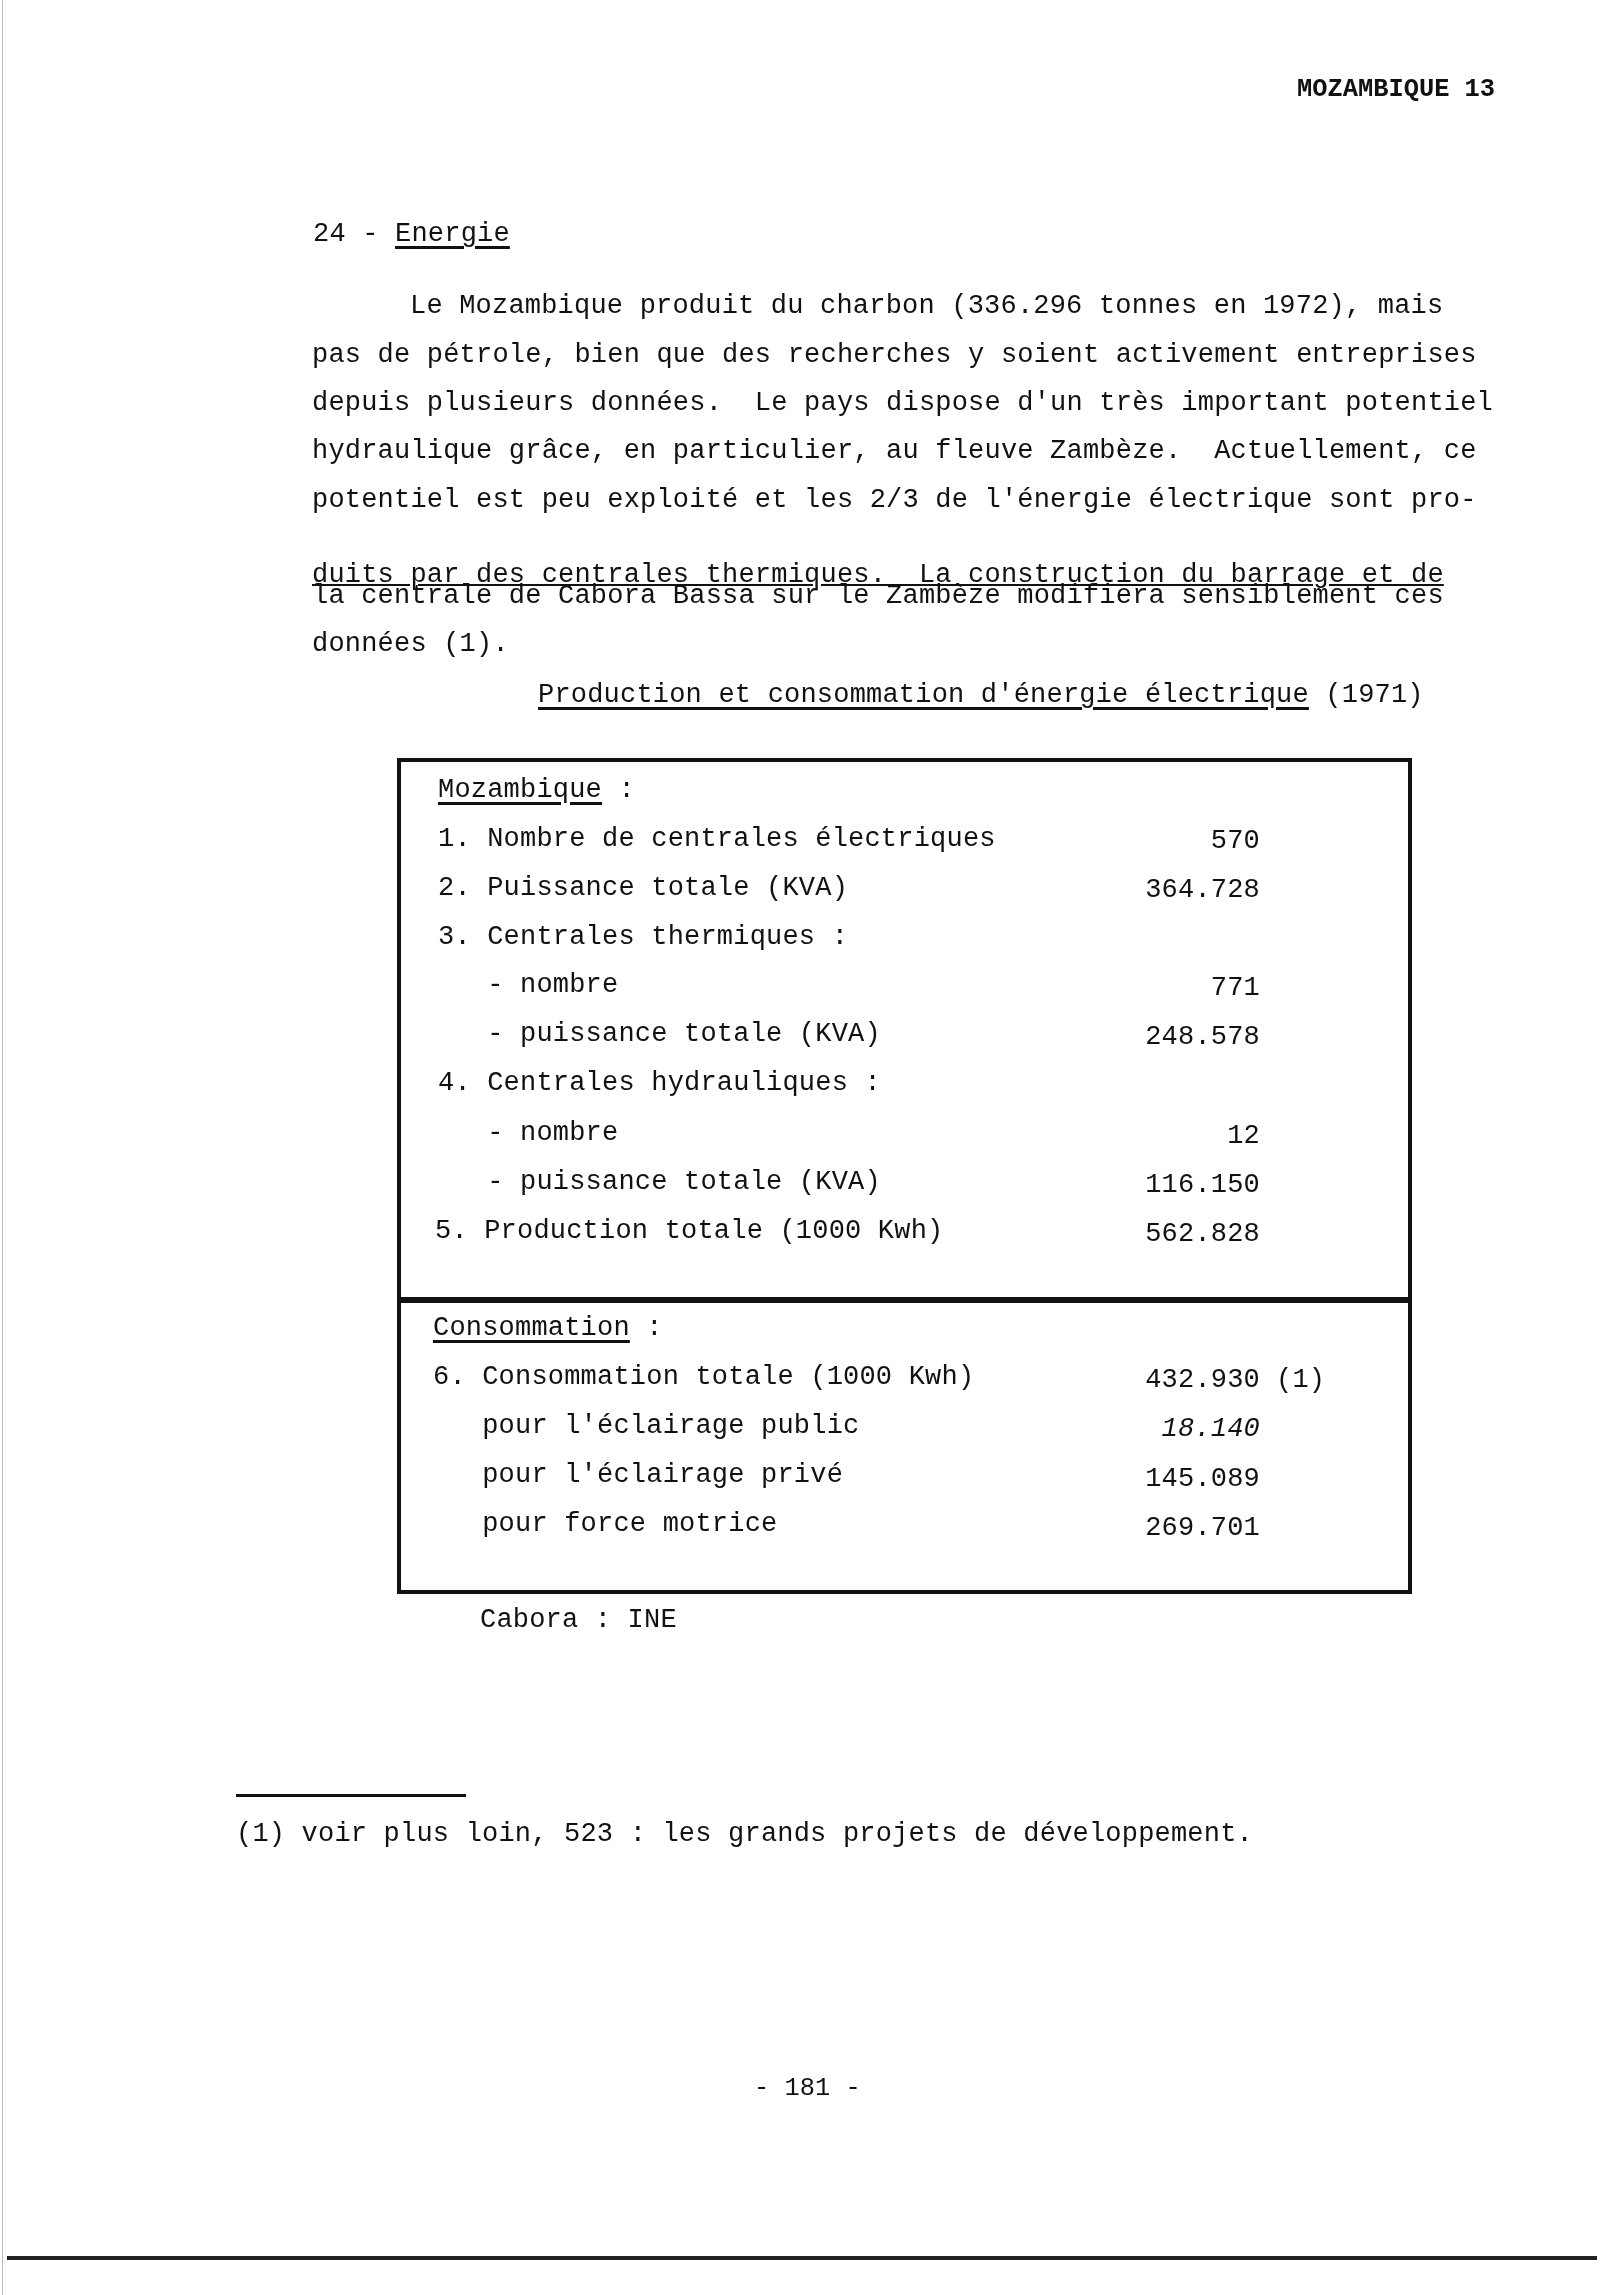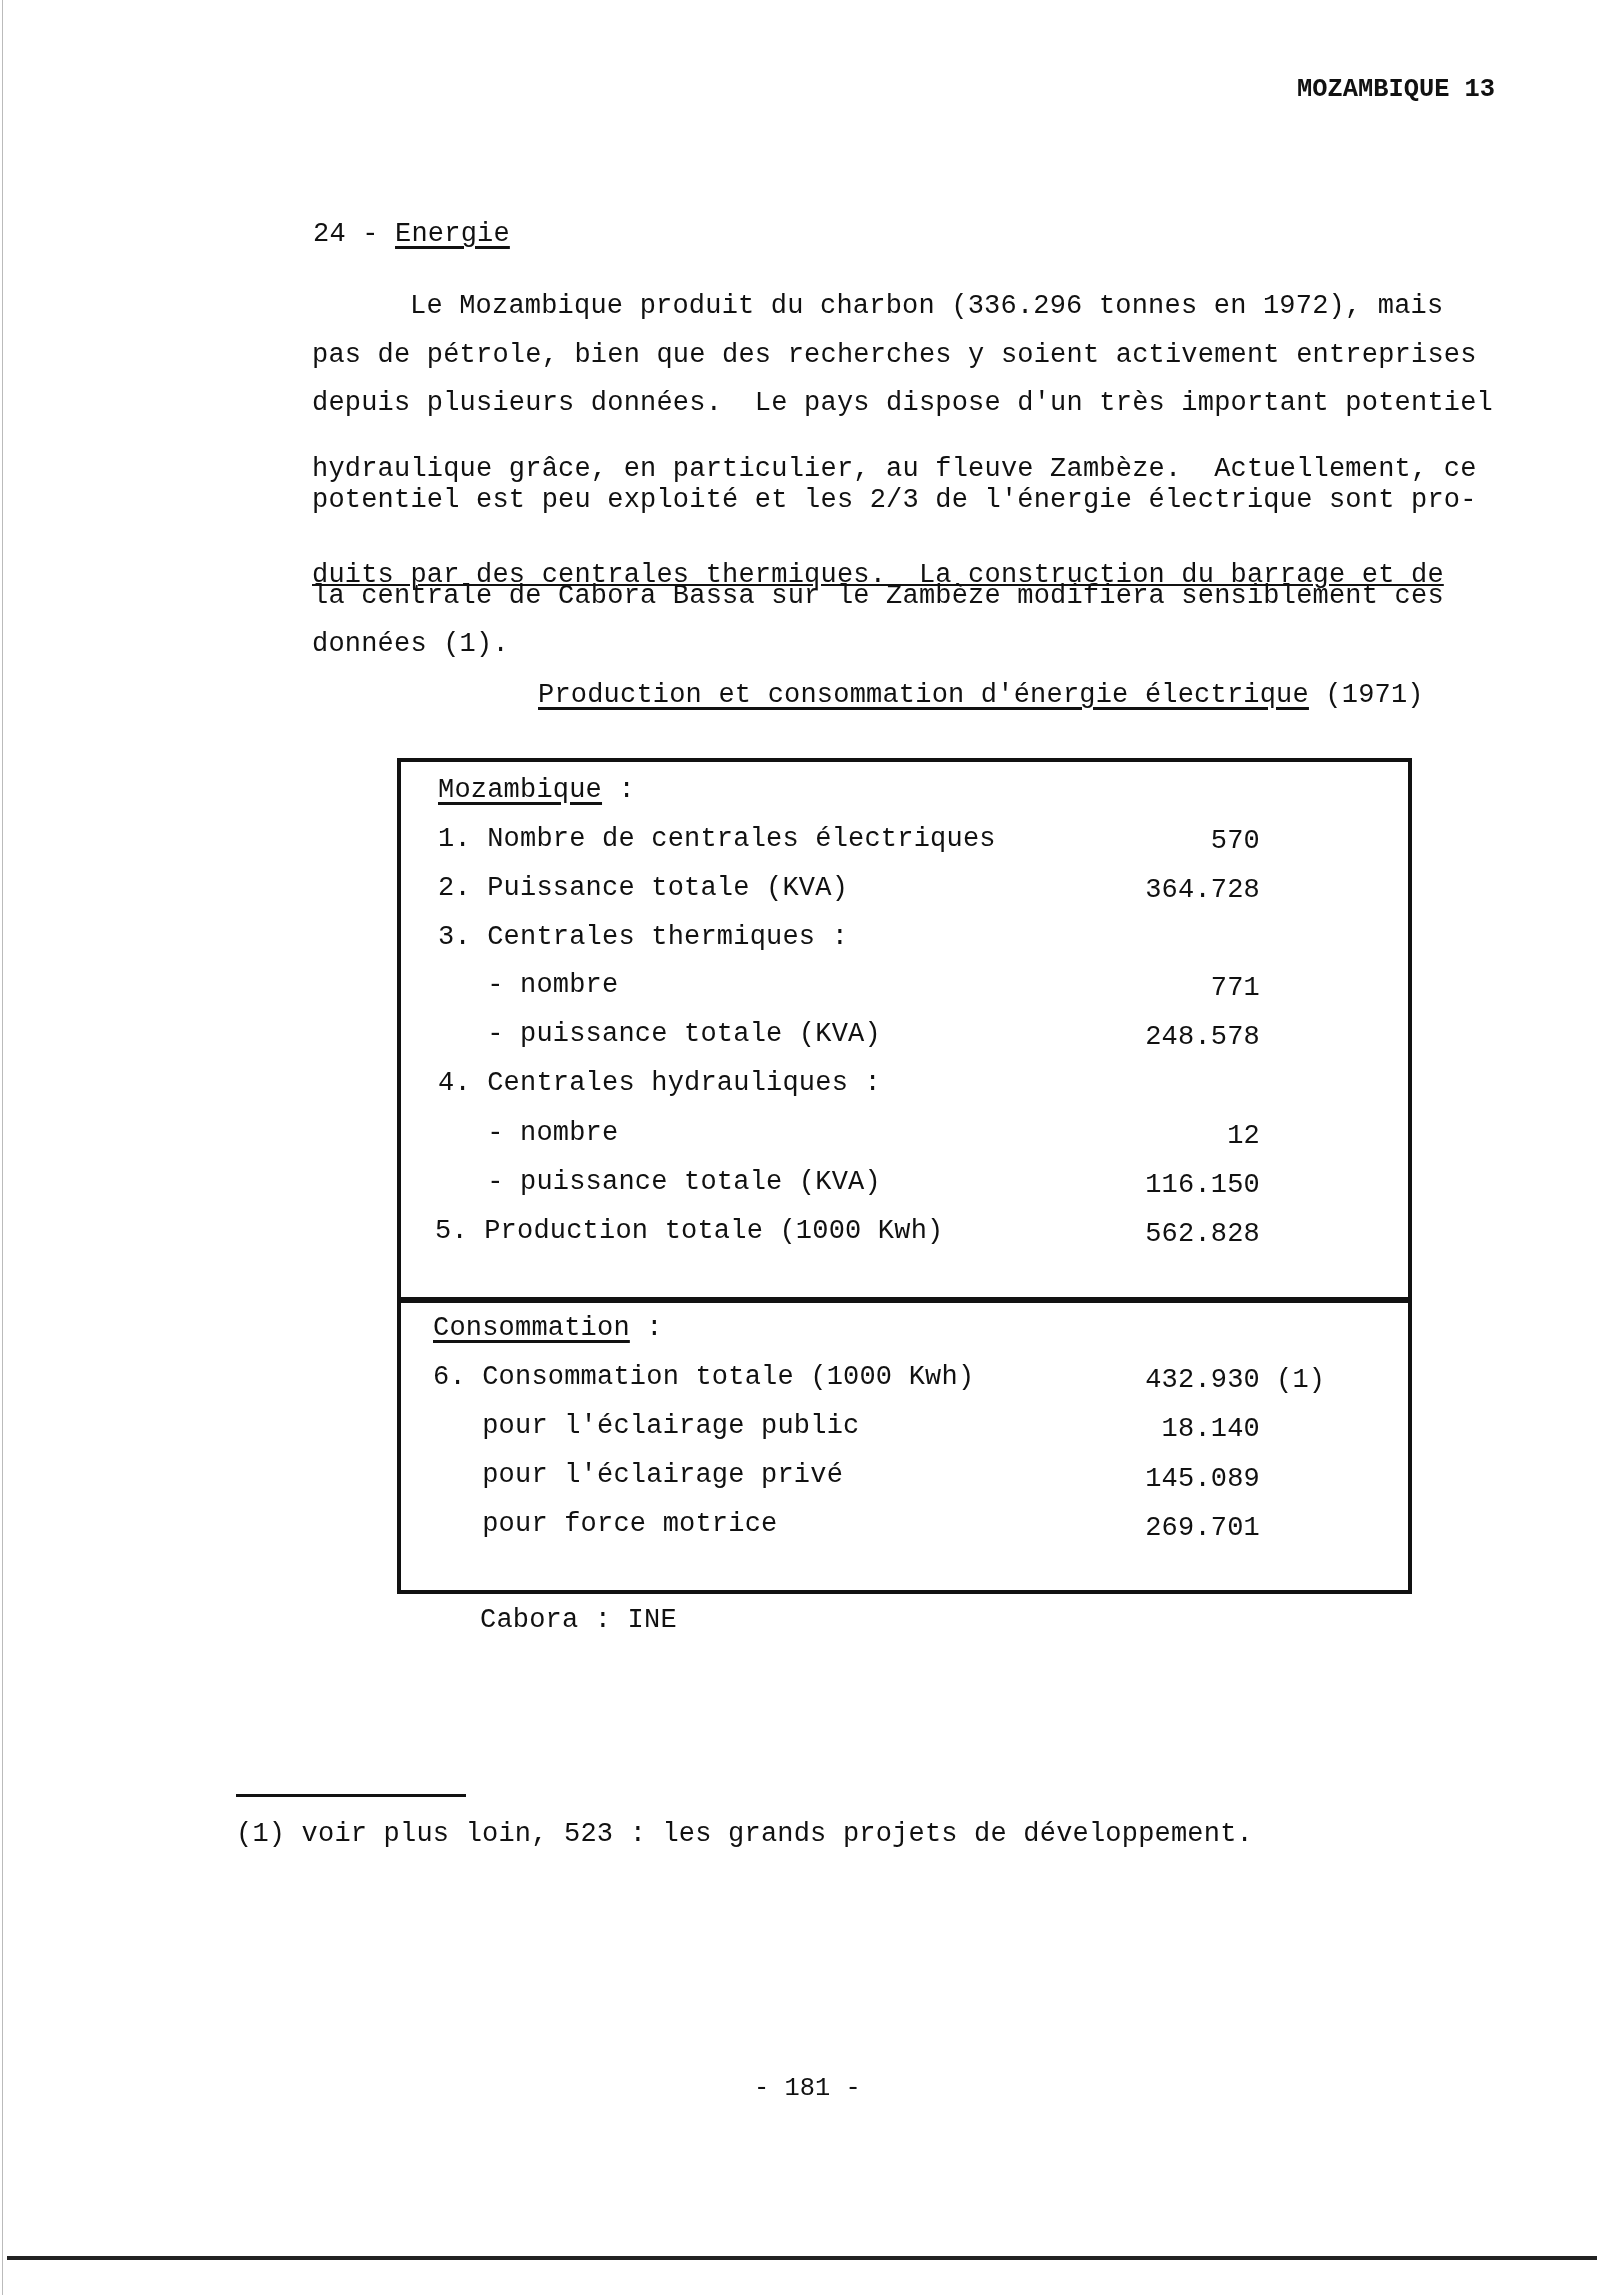--- a/index.html
+++ b/index.html
@@ -29,21 +29,21 @@
 <div class="left-edge"></div>
 
 <div class="abs header" style="left:1297px; top:75px;">MOZAMBIQUE 13</div>
 
 <div class="abs t" style="left:313px; top:218px;"><span>24 -</span> <span class="ul">Energie</span></div>
 
 <div>
   <div class="abs t" style="left:410px; top:290px;">Le Mozambique produit du charbon (336.296 tonnes en 1972), mais</div>
   <div class="abs t" style="left:312px; top:339px;">pas de pétrole, bien que des recherches y soient activement entreprises</div>
   <div class="abs t" style="left:312px; top:387px;">depuis plusieurs données.  Le pays dispose d'un très important potentiel</div>
-  <div class="abs t" style="left:312px; top:453px;">hydraulique grâce, en particulier, au fleuve Zambèze.  Actuellement, ce</div>
+  <div class="abs t" style="left:312px; top:435px;">hydraulique grâce, en particulier, au fleuve Zambèze.  Actuellement, ce</div>
   <div class="abs t" style="left:312px; top:484px;">potentiel est peu exploité et les 2/3 de l'énergie électrique sont pro-</div>
   <div class="abs t" style="left:312px; top:559px;text-decoration:underline;">duits par des centrales thermiques.  La construction du barrage et de</div>
   <div class="abs t" style="left:312px; top:580px;">la centrale de Cabora Bassa sur le Zambèze modifiera sensiblement ces</div>
   <div class="abs t" style="left:312px; top:628px;">données (1).</div>
 </div>
 
 <div class="abs t" style="left:538px; top:679px;"><span class="ul">Production et consommation d'énergie électrique</span> <span>(1971)</span></div>
 
 <div class="box"></div>
 <div class="divider"></div>
@@ -78,21 +78,21 @@
 </div>
 
 <div class="abs t" style="left:433px; top:1312px;"><span class="ul">Consommation</span><span> :</span></div>
 
 <div>
   <div class="abs t" style="left:433px; top:1361px;">6. Consommation totale (1000 Kwh)</div>
   <div class="abs t r" style="left:1099px; width:161px; top:1364px;">432.930</div>
   <div class="abs t" style="left:1276px; top:1364px;">(1)</div>
 
   <div class="abs t" style="left:433px; top:1410px;">   pour l'éclairage public</div>
-  <div class="abs t r" style="left:1099px; width:161px; top:1413px;">18.140</div>
+  <div class="abs t r" style="left:1099px; width:161px; top:1413px;font-style:italic;">18.140</div>
 
   <div class="abs t" style="left:433px; top:1459px;">   pour l'éclairage privé</div>
   <div class="abs t r" style="left:1099px; width:161px; top:1463px;">145.089</div>
 
   <div class="abs t" style="left:433px; top:1508px;">   pour force motrice</div>
   <div class="abs t r" style="left:1099px; width:161px; top:1512px;">269.701</div>
 </div>
 
 <div class="abs t" style="left:480px; top:1604px;">Cabora : INE</div>
 

